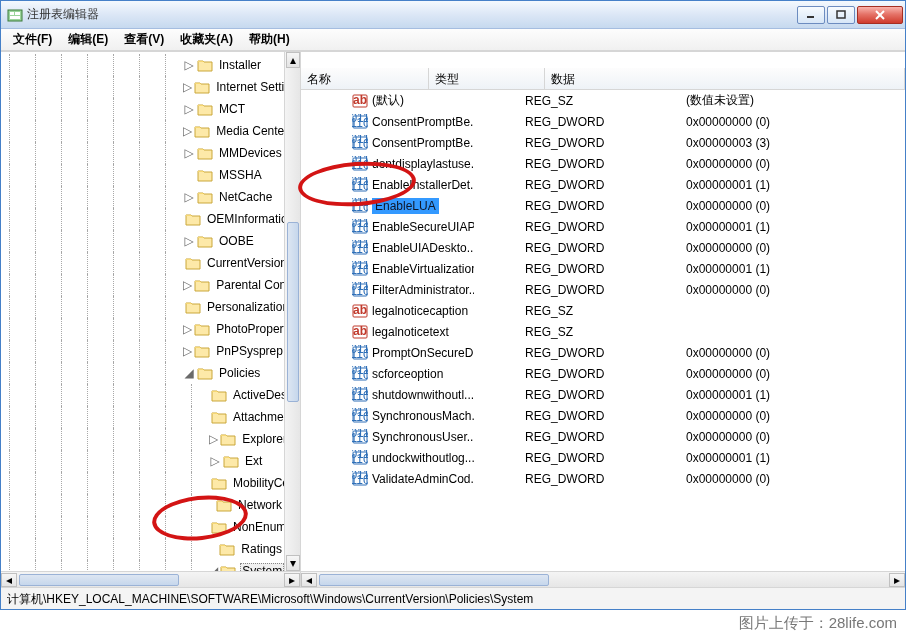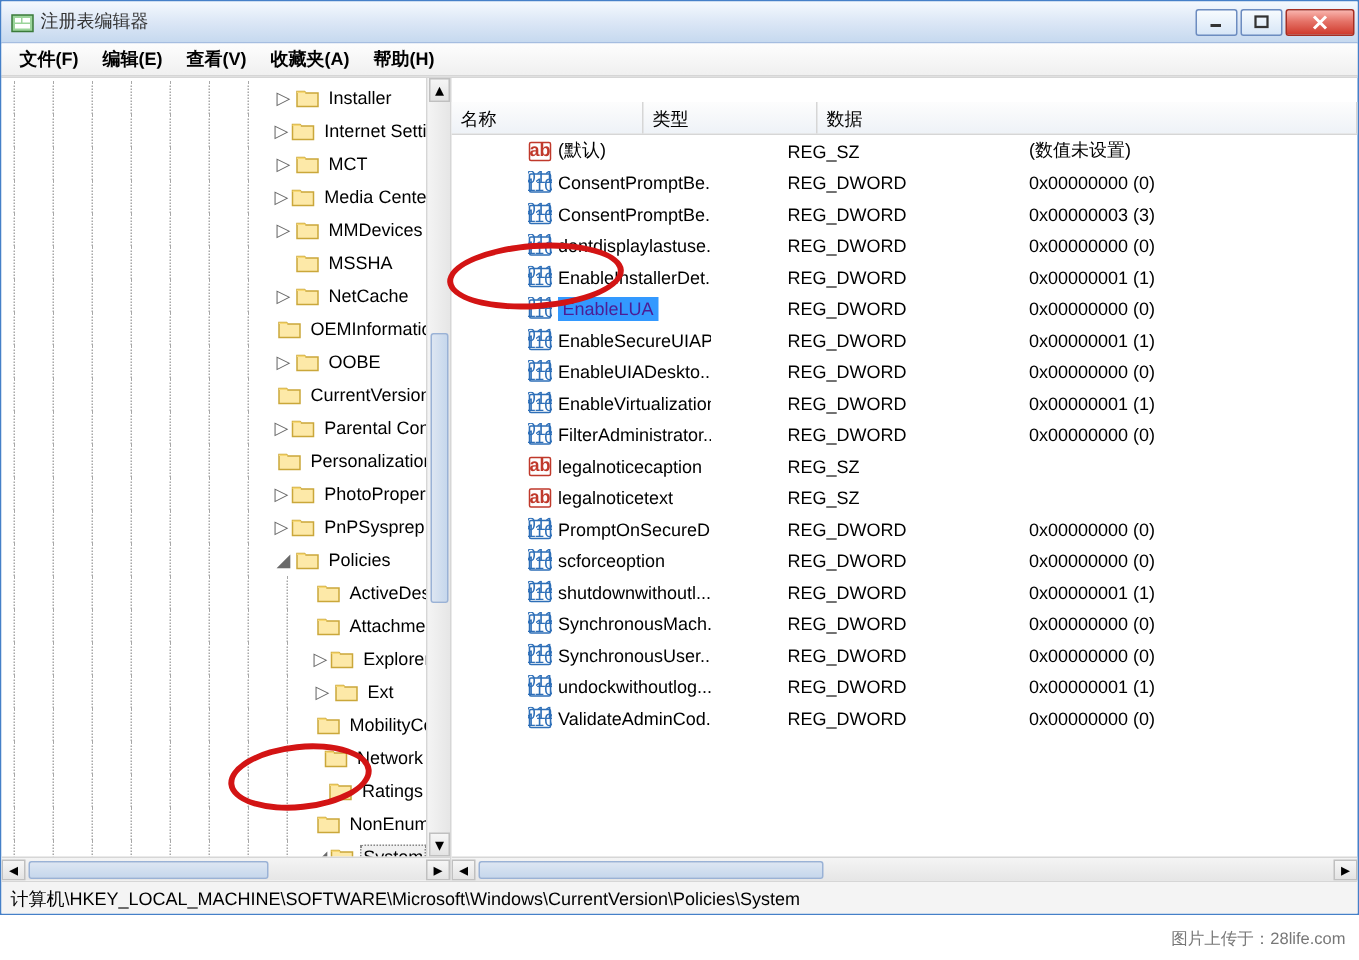--- a/index.html
+++ b/index.html
@@ -32,37 +32,37 @@
 
 .list-header { display: flex; height: 22px; background: linear-gradient(#fdfdfd,#eef2f7); border-bottom: 1px solid #d6d6d6; flex: none; margin-top: 16px; }
 .list-header .col { border-right: 1px solid #d6d6d6; padding: 3px 6px; cursor: pointer; }
 .list-body { flex: 1; overflow: auto; }
 .list-row { display: flex; align-items: center; height: 21px; cursor: pointer; }
 .list-row .cell { padding: 0 6px; white-space: nowrap; overflow: hidden; text-overflow: ellipsis; margin-left: 45px; }
 .c-name { width: 128px; display: flex; align-items: center; gap: 4px; }
 .c-type { width: 116px; }
 .c-data { flex: 1; }
 .val-icon { width: 16px; height: 16px; flex: none; }
-.list-row.selected .name-text { background: #3399ff; color: #4c1d95; padding: 1px 3px; }
+.list-row.selected .name-text { background: #3399ff; color: #0f172a; padding: 1px 3px; }
 
 .statusbar { height: 22px; border-top: 1px solid #d6d6d6; background: #f4f4f4; padding: 3px 6px; }
 
 .hscroll { height: 16px; background: linear-gradient(#f4f4f4,#e6e6e6); border-top: 1px solid #d6d6d6; position: relative; }
 .hscroll .thumb { position: absolute; height: 12px; top: 2px; background: linear-gradient(#dde6f2,#c6d7ec); border: 1px solid #9ab2d6; border-radius: 2px; }
 .hscroll .btn { position: absolute; width: 16px; height: 14px; top: 1px; background: linear-gradient(#f6f6f6,#e4e4e4); border: 1px solid #c0c0c0; display: flex; align-items: center; justify-content: center; cursor: pointer; }
 
 .vscroll { width: 16px; background: linear-gradient(90deg,#f4f4f4,#e6e6e6); border-left: 1px solid #d6d6d6; position: relative; }
 .vscroll .thumb { position: absolute; left: 2px; width: 12px; background: linear-gradient(90deg,#dde6f2,#c6d7ec); border: 1px solid #9ab2d6; border-radius: 2px; }
 .vscroll .btn { position: absolute; left: 1px; width: 14px; height: 16px; background: linear-gradient(#f6f6f6,#e4e4e4); border: 1px solid #c0c0c0; display: flex; align-items: center; justify-content: center; cursor: pointer; }
 
 .circle { position: absolute; border: 4px solid #d31414; border-radius: 50%; pointer-events: none; z-index: 10; }
 .circle.sys { width: 96px; height: 44px; left: 152px; top: 496px; transform: rotate(-6deg); }
 .circle.lua { width: 118px; height: 44px; left: 298px; top: 162px; transform: rotate(-4deg); }
 
-.watermark { position: absolute; right: 6px; bottom: 6px; color: #777; font-size: 11px; background: rgba(255,255,255,0.7); padding: 1px 3px; }
+.watermark { position: absolute; right: 6px; bottom: 6px; color: #777; font-size: 15px; background: rgba(255,255,255,0.7); padding: 1px 3px; }
 </style>
 </head>
 <body>
 
 <div class="window">
 
   <div class="titlebar">
     <span class="icon">
       <svg viewBox="0 0 16 16">
           <rect x="1" y="3" width="14" height="11" fill="#9bd49b" stroke="#3a7a3a"></rect>
@@ -293,30 +293,30 @@
                   </svg></span>
                 <span class="tree-label">Network</span>
               </div>
               <div class="tree-row">
                 <span class="tree-guides"><span class="tree-guide"></span><span class="tree-guide"></span><span class="tree-guide"></span><span class="tree-guide"></span><span class="tree-guide"></span><span class="tree-guide"></span><span class="tree-guide"></span><span class="tree-guide"></span></span>
                 <span class="tree-tw"></span>
                 <span class="folder-icon"><svg viewBox="0 0 16 14">
                     <path d="M1 3 L6 3 L7 4 L15 4 L15 13 L1 13 Z" fill="#fde9a8" stroke="#caa73a"></path>
                     <path d="M1 3 L6 3 L7 4 L1 4 Z" fill="#f7d873"></path>
                   </svg></span>
+                <span class="tree-label">NonEnum</span>
+              </div>
+              <div class="tree-row">
+                <span class="tree-guides"><span class="tree-guide"></span><span class="tree-guide"></span><span class="tree-guide"></span><span class="tree-guide"></span><span class="tree-guide"></span><span class="tree-guide"></span><span class="tree-guide"></span><span class="tree-guide"></span></span>
+                <span class="tree-tw"></span>
+                <span class="folder-icon"><svg viewBox="0 0 16 14">
+                    <path d="M1 3 L6 3 L7 4 L15 4 L15 13 L1 13 Z" fill="#fde9a8" stroke="#caa73a"></path>
+                    <path d="M1 3 L6 3 L7 4 L1 4 Z" fill="#f7d873"></path>
+                  </svg></span>
                 <span class="tree-label">Ratings</span>
-              </div>
-              <div class="tree-row">
-                <span class="tree-guides"><span class="tree-guide"></span><span class="tree-guide"></span><span class="tree-guide"></span><span class="tree-guide"></span><span class="tree-guide"></span><span class="tree-guide"></span><span class="tree-guide"></span><span class="tree-guide"></span></span>
-                <span class="tree-tw"></span>
-                <span class="folder-icon"><svg viewBox="0 0 16 14">
-                    <path d="M1 3 L6 3 L7 4 L15 4 L15 13 L1 13 Z" fill="#fde9a8" stroke="#caa73a"></path>
-                    <path d="M1 3 L6 3 L7 4 L1 4 Z" fill="#f7d873"></path>
-                  </svg></span>
-                <span class="tree-label">NonEnum</span>
               </div>
               <div class="tree-row selected">
                 <span class="tree-guides"><span class="tree-guide"></span><span class="tree-guide"></span><span class="tree-guide"></span><span class="tree-guide"></span><span class="tree-guide"></span><span class="tree-guide"></span><span class="tree-guide"></span><span class="tree-guide"></span></span>
                 <span class="tree-tw">◢</span>
                 <span class="folder-icon"><svg viewBox="0 0 16 14">
                     <path d="M1 3 L6 3 L7 4 L15 4 L15 13 L1 13 Z" fill="#fde9a8" stroke="#caa73a"></path>
                     <path d="M1 3 L6 3 L7 4 L1 4 Z" fill="#f7d873"></path>
                   </svg></span>
                 <span class="tree-label">System</span>
               </div>

